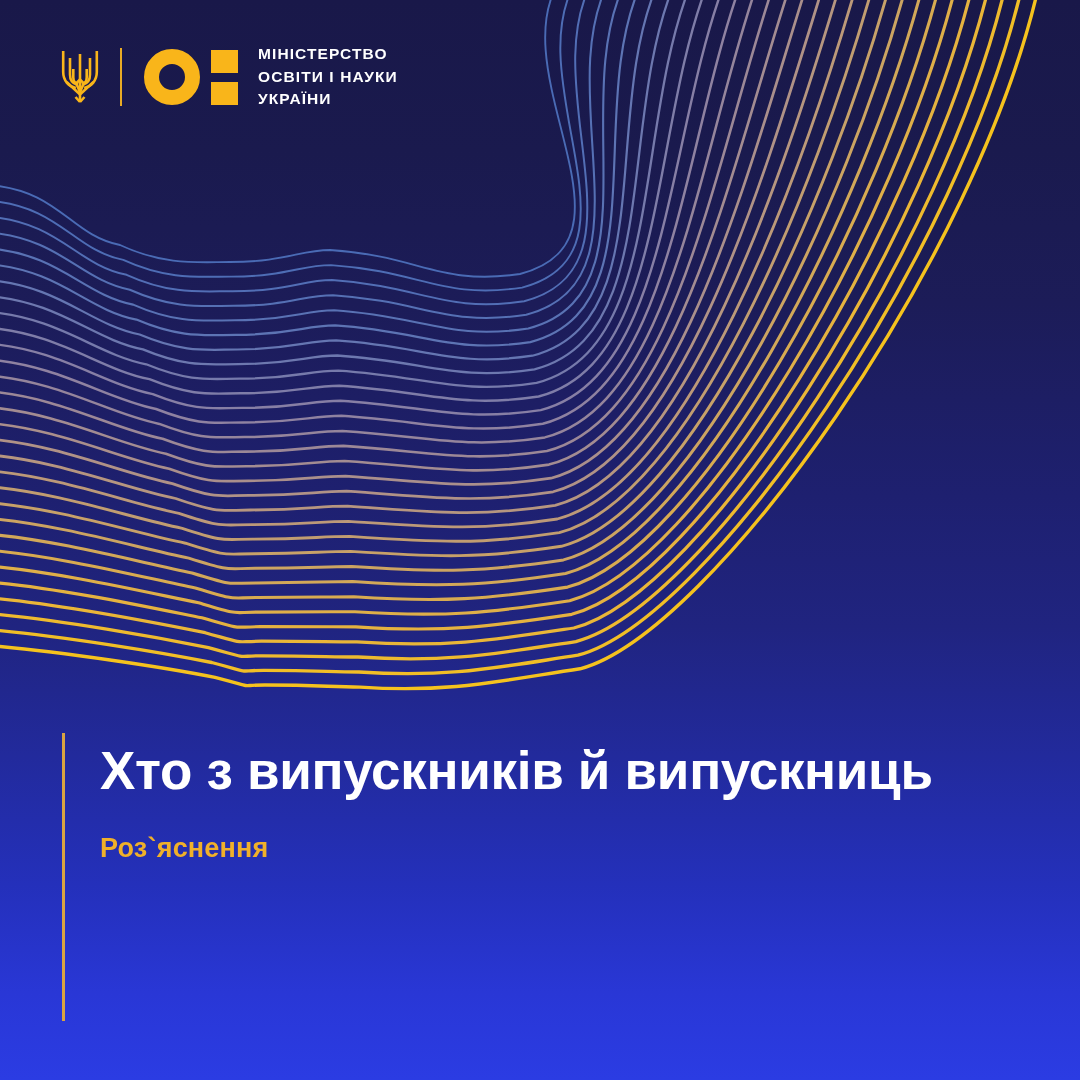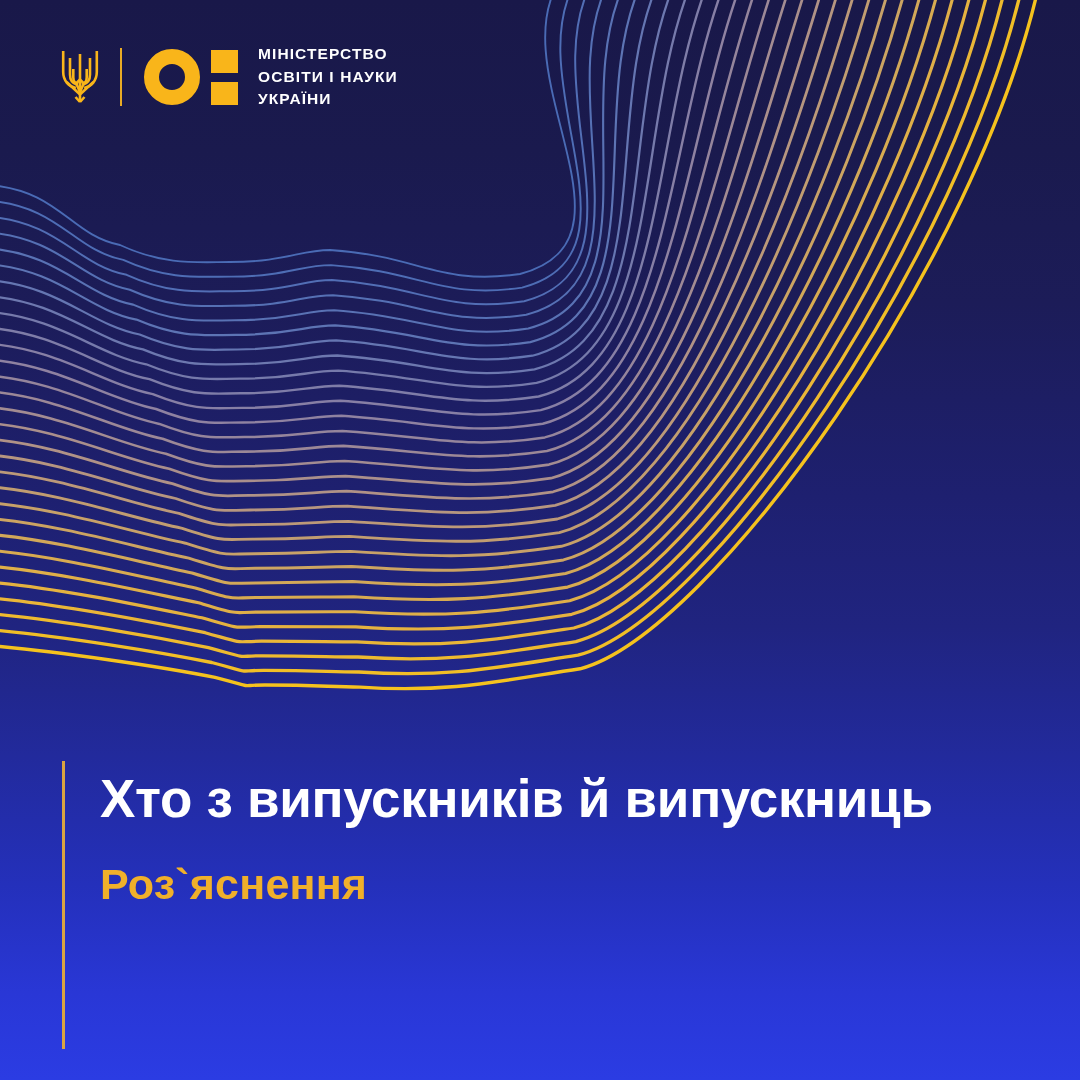--- a/index.html
+++ b/index.html
@@ -95,21 +95,20 @@
     white-space: nowrap;
   }
 
   
   .headline-block {
     position: absolute;
     left: 62px;
     top: 733px;
     width: 960px;
     display: flex;
-    margin-top: 28px;
   }
   .accent-bar {
     width: 3px;
     min-width: 3px;
     height: 288px;
     background: #D9A441;
     margin-right: 35px;
   }
   .headline-text {
     padding-top: 2px;
@@ -119,21 +118,21 @@
     color: #ffffff;
     font-size: 53px;
     font-weight: bold;
     line-height: 71px;
     letter-spacing: -0.3px;
     white-space: nowrap;
   }
   .subtitle {
     margin: 29px 0 0 0;
     color: #F0B02A;
-    font-size: 43px;
+    font-size: 27px;
     font-weight: bold;
     line-height: 1;
     letter-spacing: 0.2px;
     white-space: nowrap;
   }
 </style>
 </head>
 <body>
 
 <div class="card">

